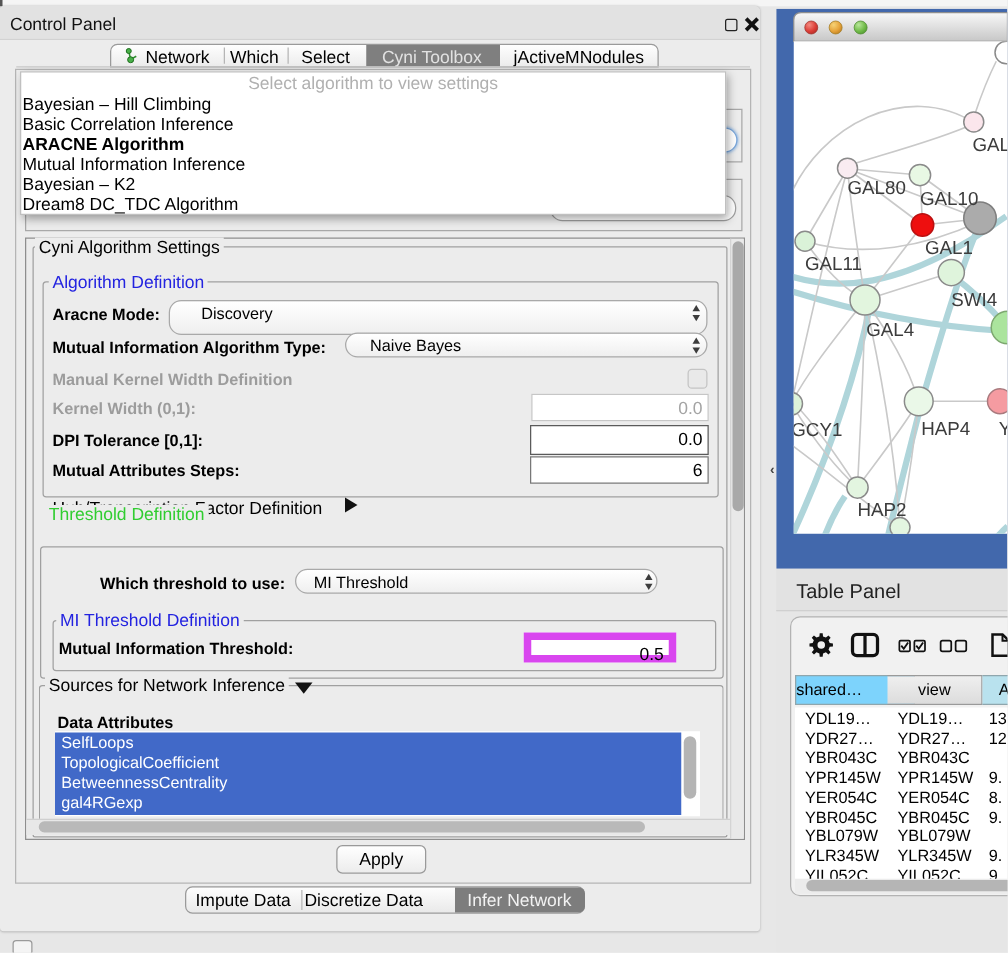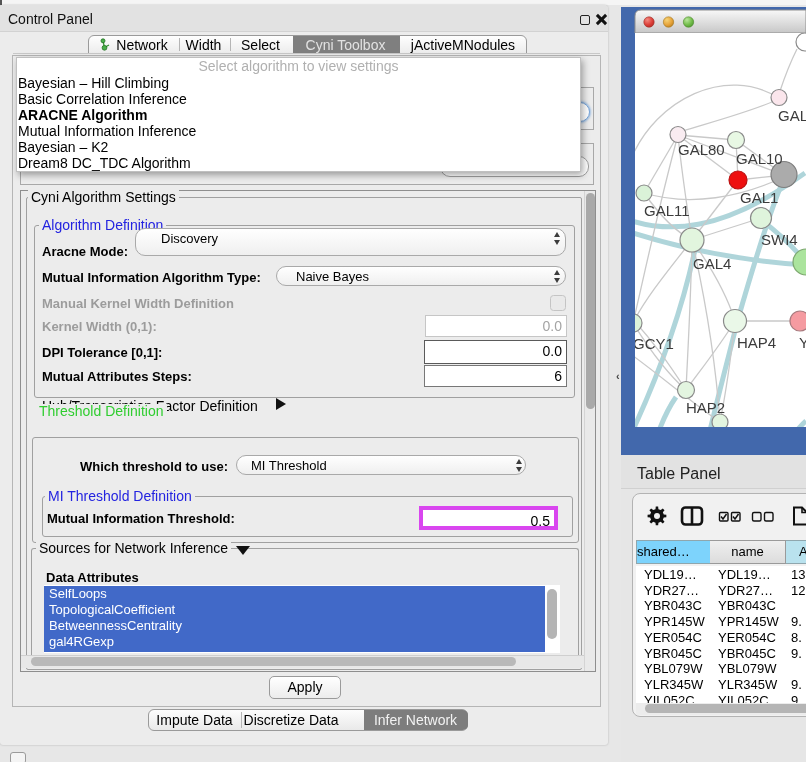--- a/index.html
+++ b/index.html
@@ -46,42 +46,42 @@
   <div class="tabsep" style="left:141px"></div>
   <div class="abs" style="left:204px;top:0;width:107px;height:17px;background:#7f7f7f"></div>
 </div>
 <div class="tabtx" style="left:106px;top:37px;width:72px">Network</div>
 <svg class="abs" style="left:99px;top:38px" width="13" height="13" viewBox="0 0 13 13">
   <line x1="4" y1="3" x2="5.5" y2="9.5" stroke="#2f8f2f" stroke-width="1.2"></line>
   <line x1="5.5" y1="9.5" x2="10" y2="7" stroke="#2f8f2f" stroke-width="1.2"></line>
   <circle cx="4" cy="2.8" r="2" fill="#49b049" stroke="#1e6e1e" stroke-width="0.8"></circle>
   <circle cx="5.5" cy="9.8" r="2.4" fill="#49b049" stroke="#1e6e1e" stroke-width="0.8"></circle>
 </svg>
-<div class="tabtx" style="left:178px;top:37px;width:51px">Width</div>
+<div class="tabtx" style="left:178px;top:37px;width:51px">Which</div>
 <div class="tabtx" style="left:229px;top:37px;width:63px">Select</div>
 <div class="tabtx" style="left:292px;top:37px;width:107px;color:#e2e2e2">Cyni Toolbox</div>
 <div class="tabtx" style="left:399px;top:37px;width:128px">jActiveMNodules</div>
 
 <div class="abs" style="left:13px;top:53px;width:587px;height:1px;background:#c8c8c8"></div>
 
 <div class="abs" style="left:20px;top:87px;width:574px;height:43px;border:1px solid #a8a8a8;box-sizing:border-box"></div>
 <div class="abs" style="left:440px;top:102px;width:150px;height:20px;background:#fff;border:1.5px solid #78a5d9;border-radius:10px;box-shadow:0 0 2px 1px rgba(92,152,219,0.5);box-sizing:border-box"></div>
 <div class="abs" style="left:20px;top:143px;width:574px;height:42px;border:1px solid #a8a8a8;box-sizing:border-box"></div>
 <div class="abs" style="left:440px;top:156px;width:149px;height:21px;background:#fff;border:1px solid #9f9f9f;border-radius:10px;box-sizing:border-box"></div>
 
 <div class="abs" style="left:20px;top:190px;width:576px;height:482px;border:1px solid #8e8e8e;box-sizing:border-box;background:#ececec"></div>
 
 <div class="gb" style="left:26px;top:197px;width:554px;height:471px;border-radius:2px"></div>
 <div class="glabel" style="left:28px;top:190px;color:#000">Cyni Algorithm Settings</div>
 
 <div class="gb" style="left:34px;top:225px;width:539px;height:171px"></div>
 <div class="glabel" style="left:39px;top:218px;color:#2323e0">Algorithm Definition</div>
 
 <div class="bl" style="left:42px;top:244px">Aracne Mode:</div>
-<div class="combo" style="left:135px;top:228px;width:431px;height:28px">
+<div class="combo" style="left:135px;top:240px;width:431px;height:28px">
     <span class="t" style="left:25px">Discovery</span>
   <span class="spin" style="left:418px;top:3px">
       <span class="u"></span>
       <span class="d"></span>
     </span>
   </div>
 
 <div class="bl" style="left:42px;top:270px">Mutual Information Algorithm Type:</div>
 <div class="combo" style="left:276px;top:266px;width:290px;height:20px">
     <span class="t" style="left:19px">Naive Bayes</span>
@@ -115,21 +115,21 @@
   <span class="spin" style="left:279px;top:3px">
       <span class="u"></span>
       <span class="d"></span>
     </span>
   </div>
 
 <div class="gb" style="left:42px;top:496px;width:529px;height:39px"></div>
 <div class="glabel" style="left:45px;top:489px;color:#2323e0">MI Threshold Definition</div>
 
 <div class="bl" style="left:47px;top:511px">Mutual Information Threshold:</div>
-<div class="field" style="left:419px;top:506px;width:139px;height:24px;border:4px solid #d946ef;color:#000;line-height:22px">0.5</div>
+<div class="field" style="left:419px;top:506px;width:122px;height:24px;border:6px solid #d946ef;color:#000;line-height:22px">0.5</div>
 
 <div class="gb" style="left:31px;top:548px;width:546px;height:108px;border-bottom:none;border-radius:3px 3px 0 0"></div>
 <div class="glabel" style="left:36px;top:541px;color:#000">Sources for Network Inference</div>
 <div class="abs" style="left:236px;top:546px;width:0;height:0;border-left:7.5px solid transparent;border-right:7.5px solid transparent;border-top:9px solid #111"></div>
 
 <div class="bl" style="left:46px;top:570px">Data Attributes</div>
 
 <div class="abs" style="left:44px;top:585px;width:516px;height:68px;background:#fff"></div>
 <div class="abs" style="left:44px;top:586px;width:501px;height:66px;background:#4169c8;color:#fff;font-size:13px;line-height:16px;padding-left:5px;box-sizing:border-box;overflow:hidden">SelfLoops<br>TopologicalCoefficient<br>BetweennessCentrality<br>gal4RGexp</div>
 <div class="abs" style="left:547px;top:589px;width:10px;height:50px;background:#b4b4b4;border-radius:5px"></div>
@@ -281,21 +281,21 @@
       <rect x="107.5" y="6.5" width="8.5" height="8.5" rx="1.5" stroke-width="1.4"></rect>
       <rect x="119.5" y="6.5" width="8.5" height="8.5" rx="1.5" stroke-width="1.4"></rect>
       <path d="M149 1.5 h8 l5 5 v12 h-13 Z" stroke-width="2"></path>
       <path d="M157 1.5 v5 h5" stroke-width="1.6"></path>
     </g>
     <path d="M76 10.5 l2 2.5 3.5 -5" stroke="#111" stroke-width="1.5" fill="none"></path>
     <path d="M88 10.5 l2 2.5 3.5 -5" stroke="#111" stroke-width="1.5" fill="none"></path>
   </svg>
 
   <div class="abs" style="left:3px;top:46px;width:96px;height:24px;background:#7dd3fc;border:1px solid #8fa6ad;box-sizing:border-box;text-align:left;font-size:13px;line-height:22px">shared…</div>
-  <div class="abs" style="left:77px;top:46px;width:76px;height:24px;background:linear-gradient(#efefef,#dcdcdc);border:1px solid #9a9a9a;border-left:none;box-sizing:border-box;text-align:center;font-size:13px;line-height:22px">name</div>
+  <div class="abs" style="left:77px;top:46px;width:76px;height:24px;background:linear-gradient(#efefef,#dcdcdc);border:1px solid #9a9a9a;border-left:none;box-sizing:border-box;text-align:center;font-size:13px;line-height:22px">view</div>
   <div class="abs" style="left:153px;top:46px;width:40px;height:24px;background:#b9e2ee;border:1px solid #8fa6ad;border-left:none;box-sizing:border-box;font-size:13px;line-height:22px;padding-left:13px">A</div>
 
   <div class="abs" style="left:3px;top:72px;width:190px;height:138px;background:#fff;font-size:13px;color:#000">
     <div style="position:absolute;left:8px;top:1px;line-height:15.7px">YDL19…<br>YDR27…<br>YBR043C<br>YPR145W<br>YER054C<br>YBR045C<br>YBL079W<br>YLR345W<br>YIL052C</div>
     <div style="position:absolute;left:82px;top:1px;line-height:15.7px">YDL19…<br>YDR27…<br>YBR043C<br>YPR145W<br>YER054C<br>YBR045C<br>YBL079W<br>YLR345W<br>YIL052C</div>
     <div style="position:absolute;left:155px;top:1px;line-height:15.7px">13<br>12<br>&nbsp;<br>9.<br>8.<br>9.<br>&nbsp;<br>9.<br>9.</div>
   </div>
 
   <div class="abs" style="left:3px;top:209px;width:187px;height:12px;background:#ececec"></div>
   <div class="abs" style="left:12px;top:210px;width:178px;height:9px;background:#b5b5b5;border-radius:4.5px"></div>

